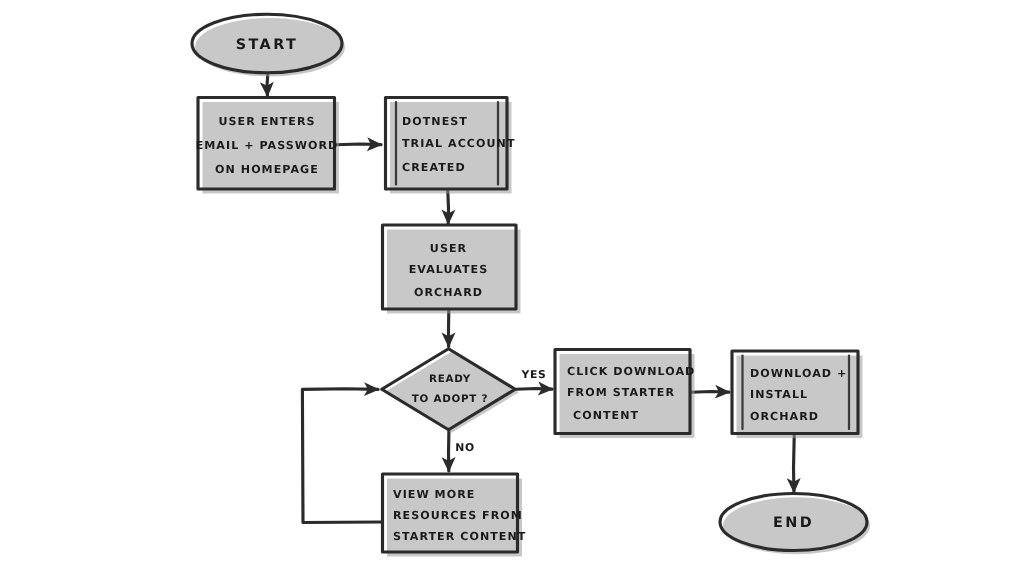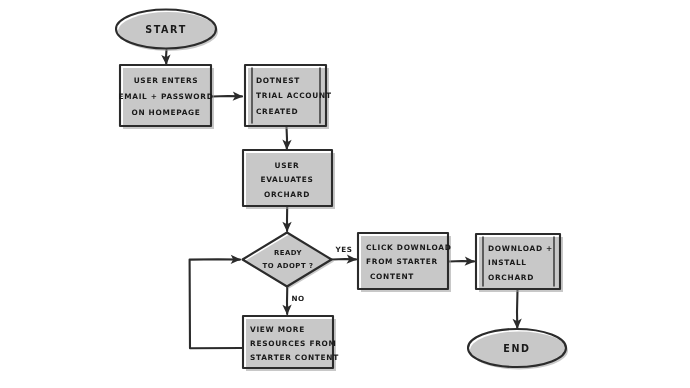--- a/index.html
+++ b/index.html
@@ -9,21 +9,21 @@
   }
   body {
     width: 690px;
     height: 388px;
     position: relative;
     overflow: hidden;
     font-family: "DejaVu Sans", sans-serif;
   }
   #canvas-root {
     position: absolute;
-    left: 0;
+    left: 12px;
     top: 0;
     width: 582px;
     height: 388px;
   }
   svg#flow {
     display: block;
     width: 690px;
     height: 388px;
   }
   .node-label {

